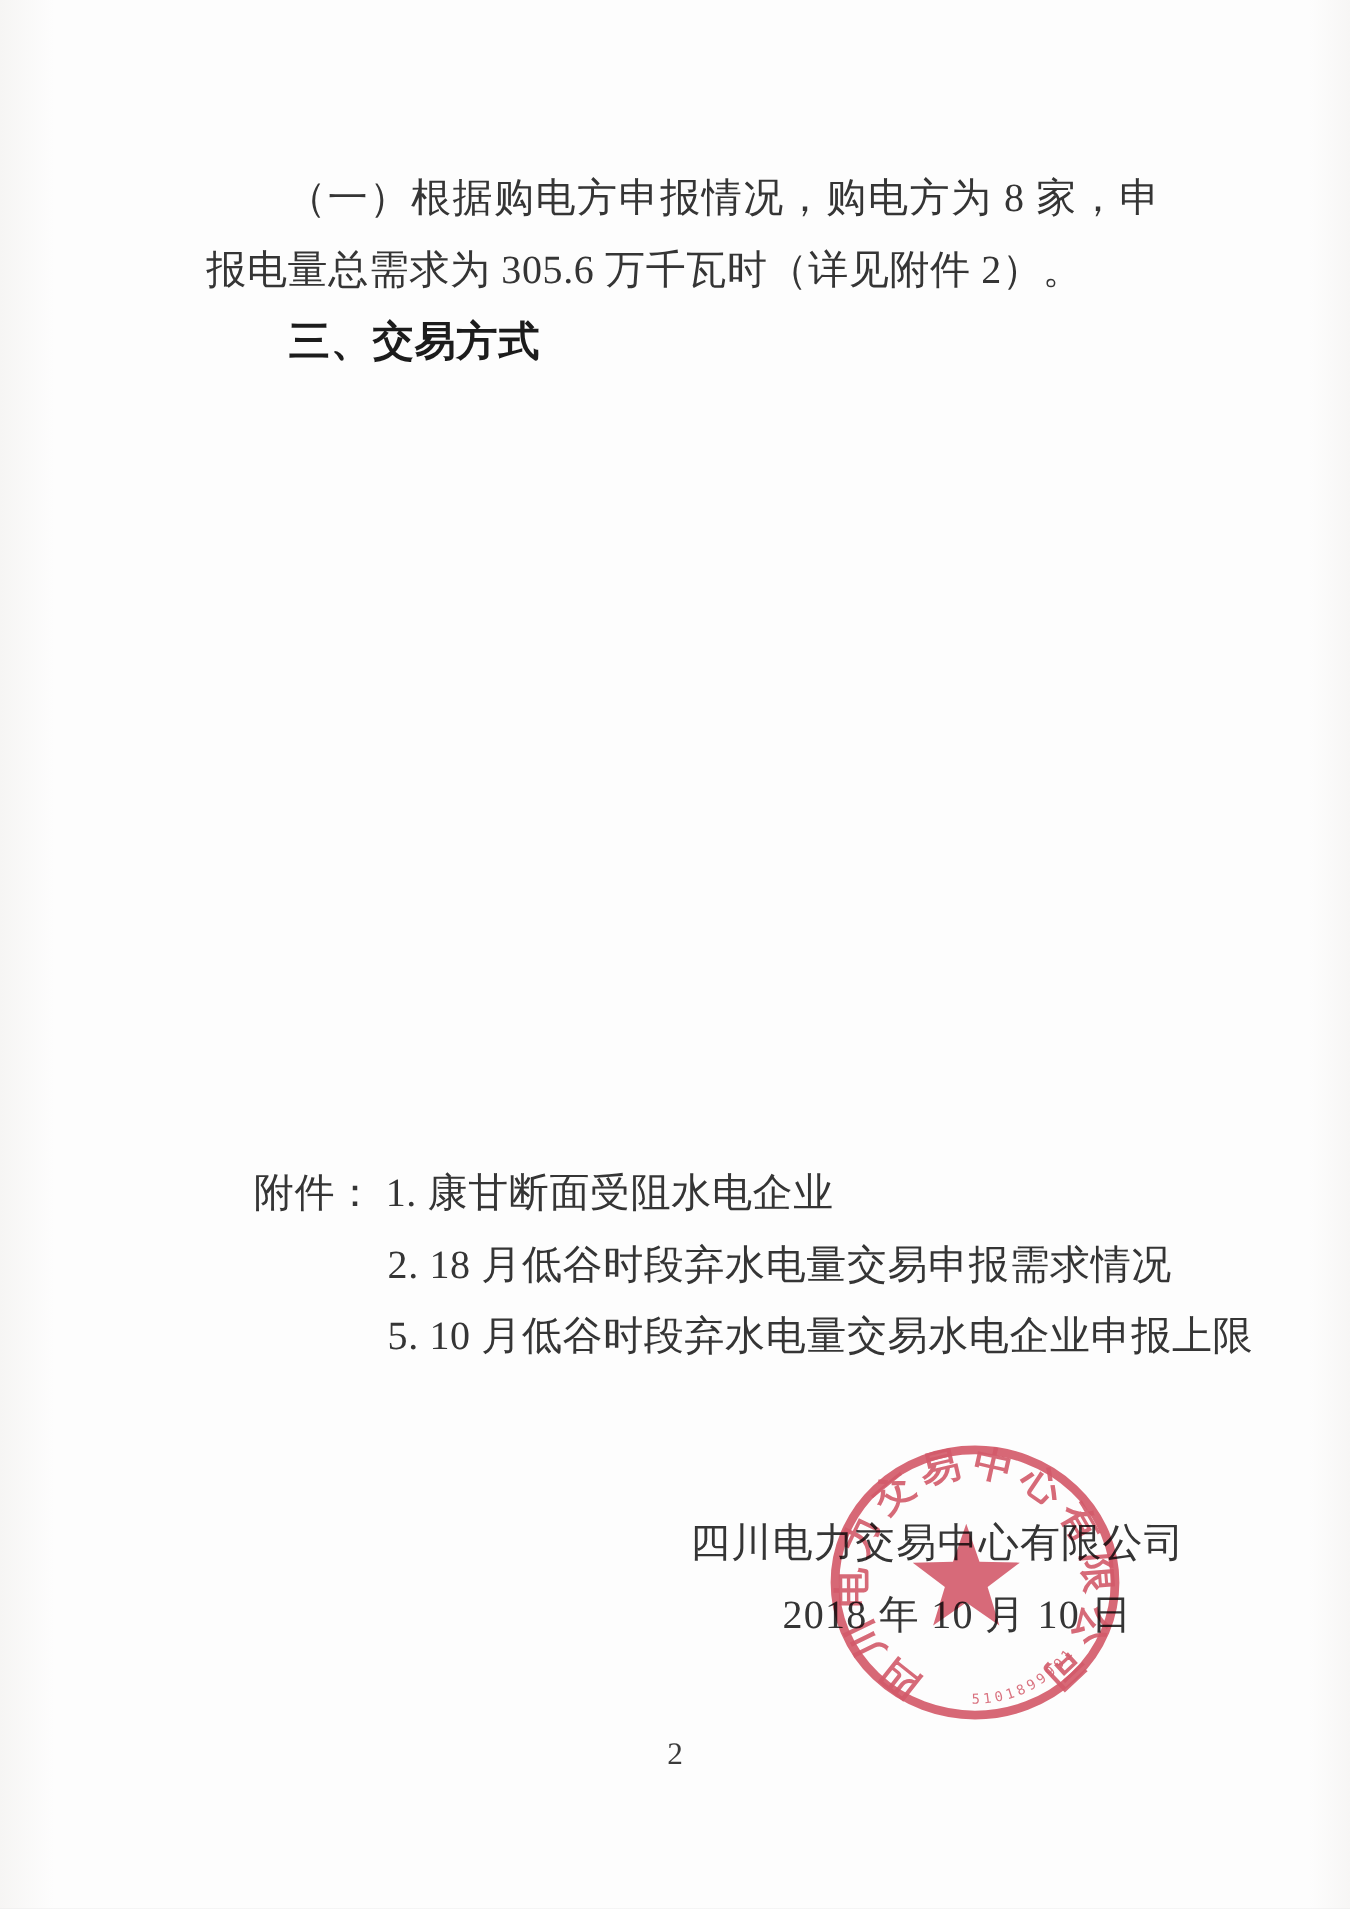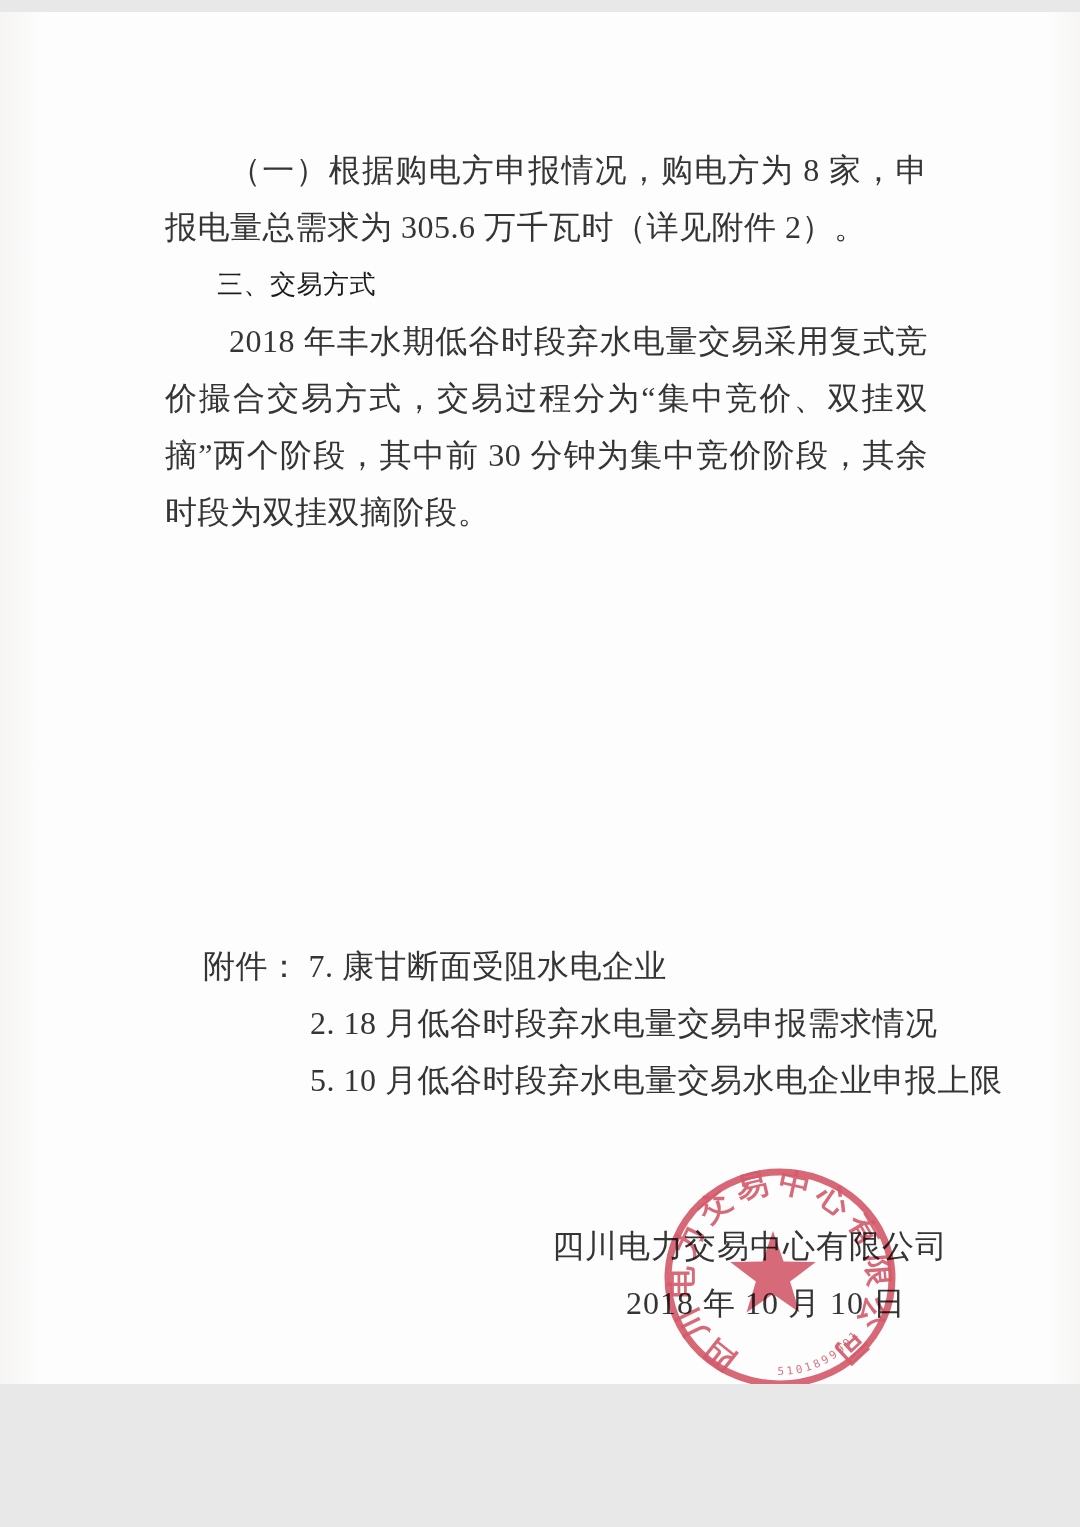--- a/index.html
+++ b/index.html
@@ -1,36 +1,36 @@
 <!DOCTYPE html>
 <html lang="zh"><head>
 <meta charset="utf-8">
 <style>
   html,body{margin:0;padding:0;background:#e8e8e8;}
   .page{
     position:relative;
-    width:1080px;height:1372px;
-    margin:12px auto;
+    width:1080px;height:1527px;
+    margin:0 auto;
     background:linear-gradient(90deg,#f6f5f4 0%, #fdfdfd 4%, #fdfdfd 97%, #f7f6f5 100%);
     overflow:hidden;
     font-family:"Liberation Serif","DejaVu Serif",serif;
     color:#353535;
   }
   .content{
     position:absolute;
     left:165px;top:130px;width:763px;
     font-size:32px;line-height:57px;
     text-align:justify;
     letter-spacing:0.5px;
   }
   .content p{margin:0;text-indent:2em;}
   .section-heading{
     font-family:"Liberation Sans","DejaVu Sans",sans-serif;
-    font-weight:normal;
-    font-size:26px;
+    font-weight:bold;
+    font-size:33px;
     color:#1c1c1c;
     text-indent:2em;
     margin:0;
     line-height:57px;
   }
   .attachments{
     position:absolute;
     left:203px;top:926px;
     font-size:32px;line-height:57px;
     letter-spacing:0.5px;
@@ -65,25 +65,24 @@
   .seal svg{width:100%;height:100%;}
 </style>
 </head>
 <body>
 
 <div class="page">
 
   <div class="content">
     <p>（一）根据购电方申报情况，购电方为 8 家，申报电量总需求为 305.6 万千瓦时（详见附件 2）。</p>
     <p class="section-heading">三、交易方式</p>
-    <p>2018 年丰水期低谷时段弃水电量交易采用复式竞价撮合交易方式，交易过程分为“集中竞价、双挂双摘”两个阶段，其中前 30 分钟为集中竞价阶段，其余时段为双挂双摘阶段。</p>
   </div>
 
   <div class="attachments">
-    <div class="att-line"><span class="att-label">附件：</span><span>7. 康甘断面受阻水电企业</span></div>
+    <div class="att-line"><span class="att-label">附件：</span><span>1. 康甘断面受阻水电企业</span></div>
     <div class="att-line indented"><span>2. 18 月低谷时段弃水电量交易申报需求情况</span></div>
     <div class="att-line indented"><span>5. 10 月低谷时段弃水电量交易水电企业申报上限</span></div>
   </div>
 
   <div class="signature">
     <div>四川电力交易中心有限公司</div>
     <div><span class="sig-date">2018 年 10 月 10 日</span></div>
   </div>
 
   <div class="seal">

